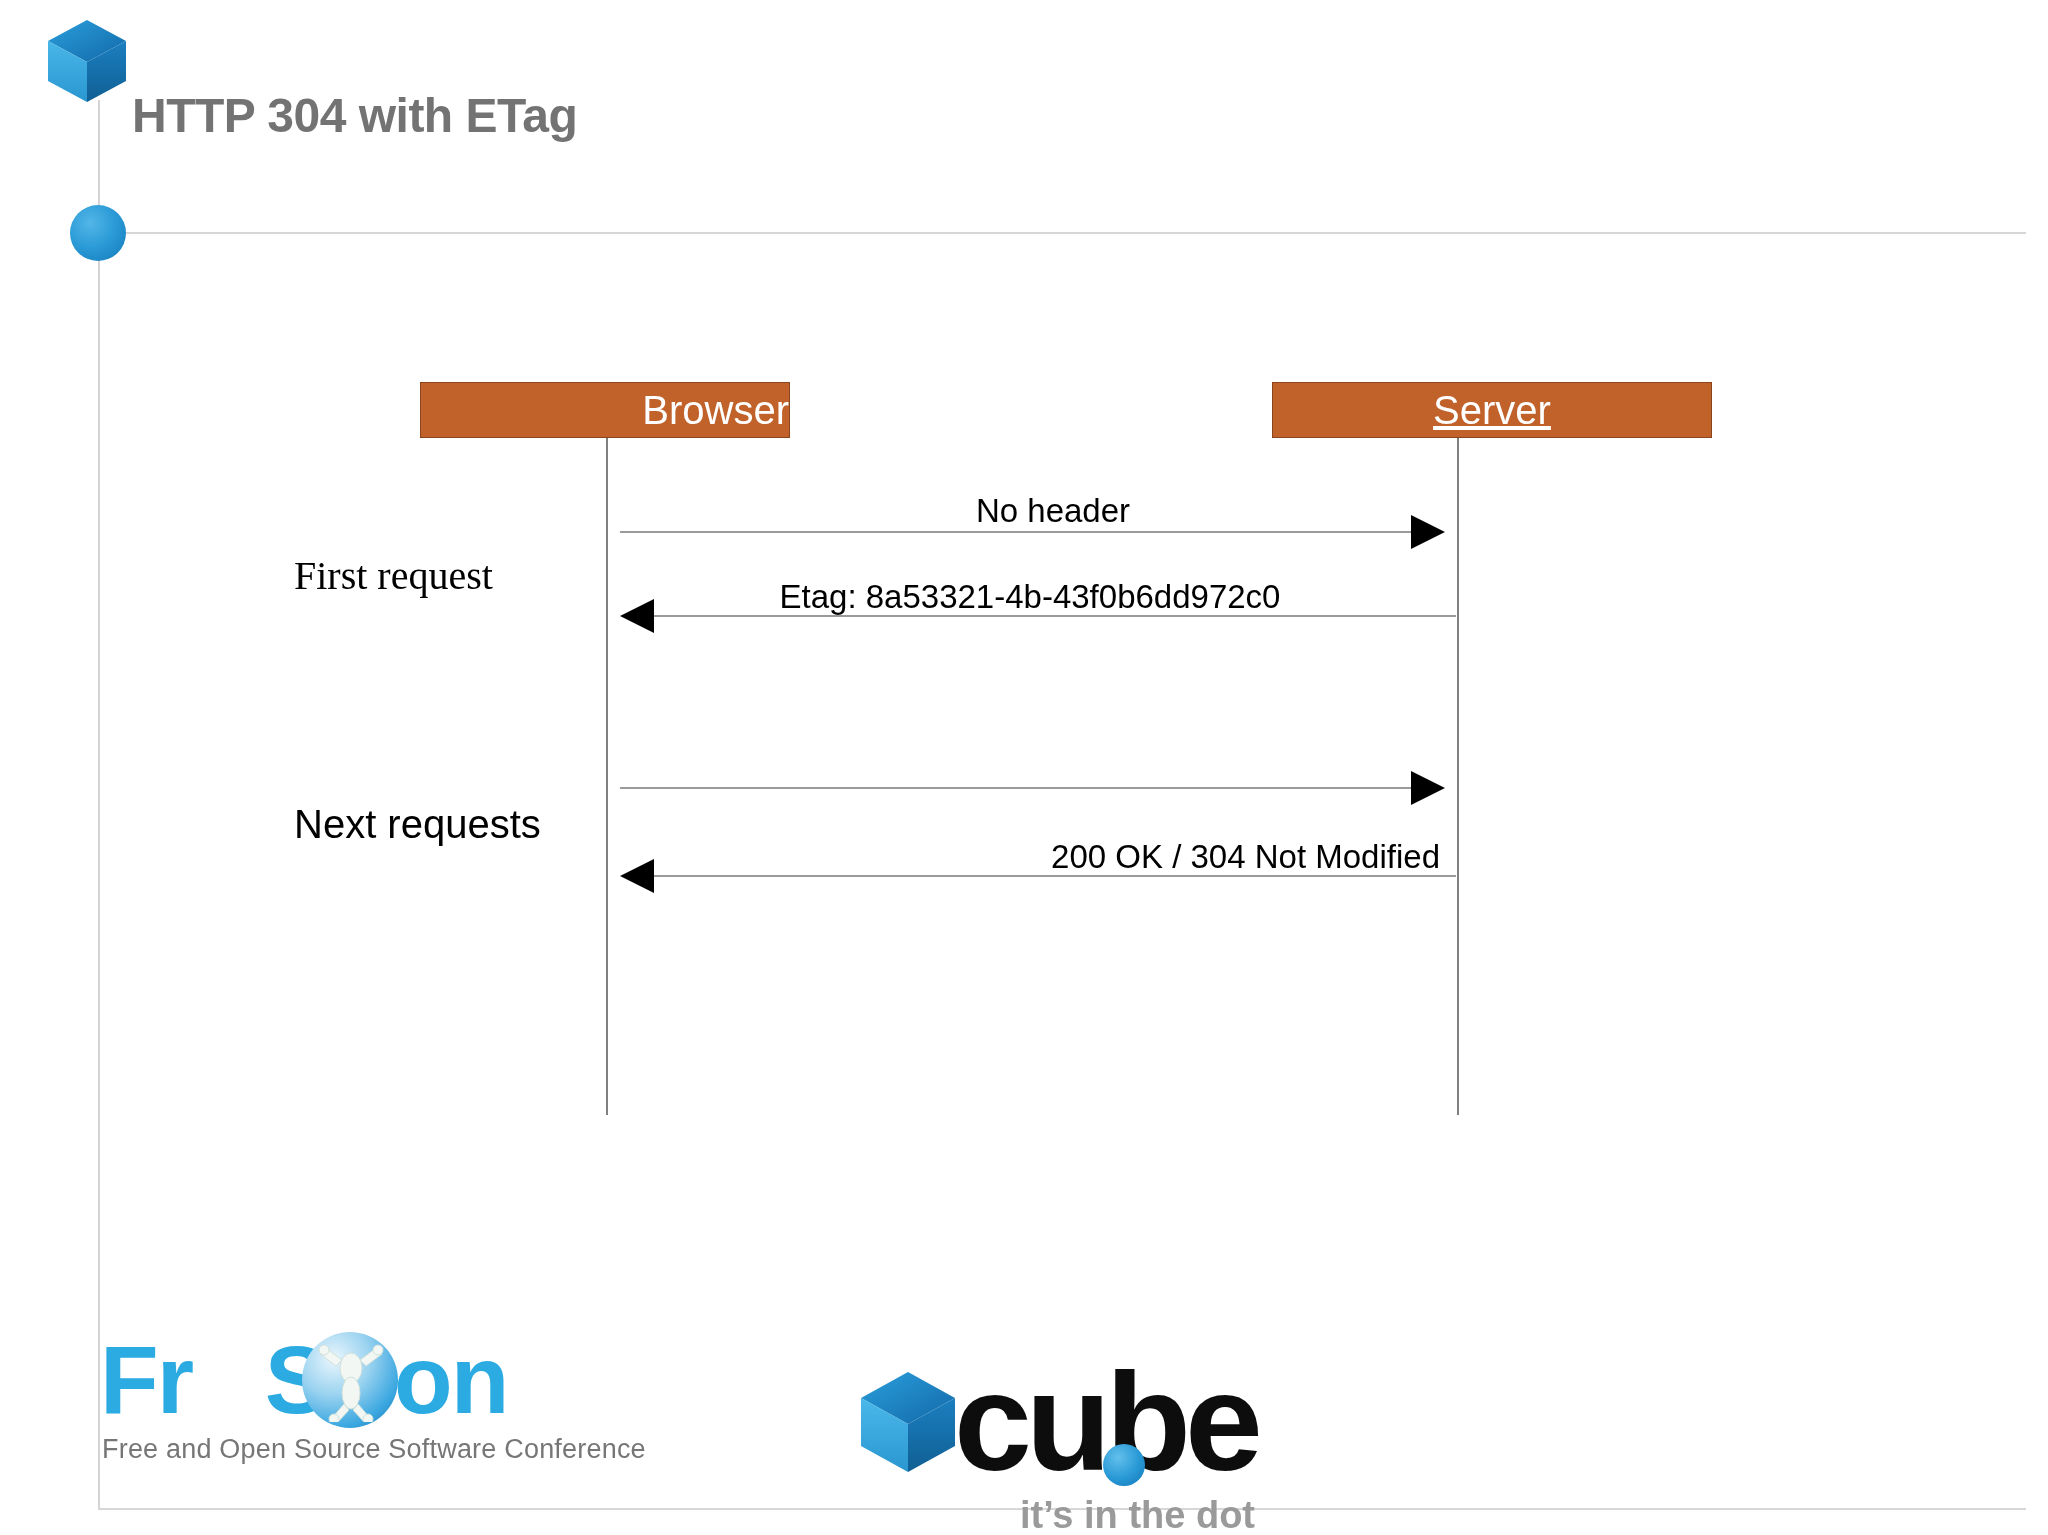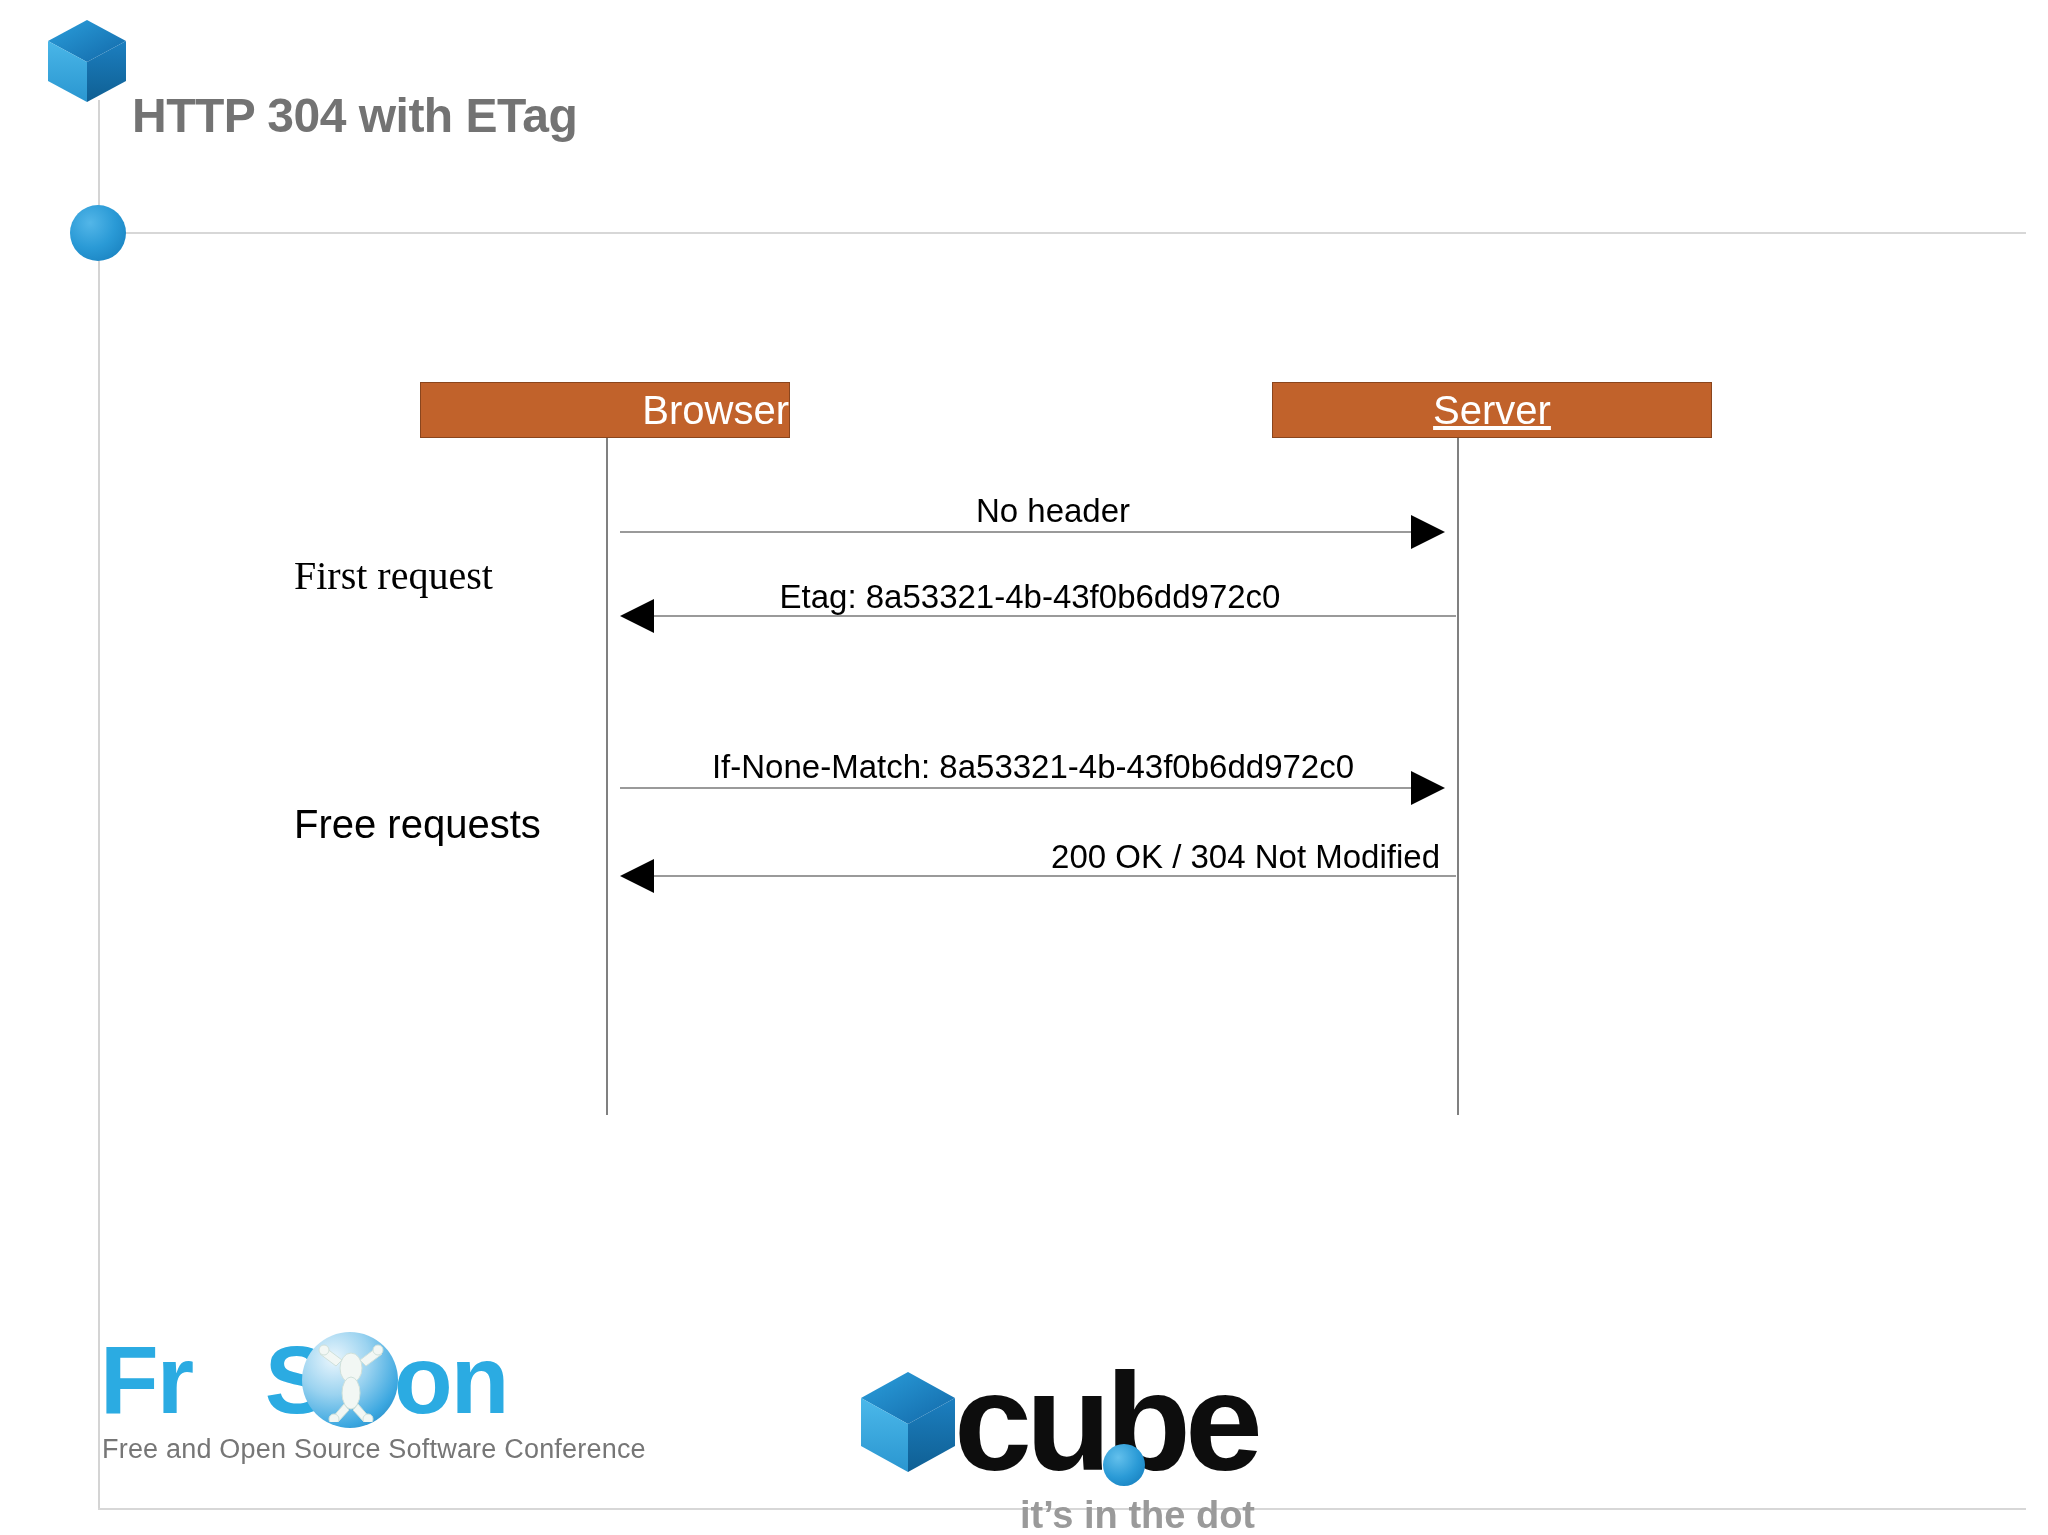--- a/index.html
+++ b/index.html
@@ -271,31 +271,30 @@
 
   <div class="seq">
 
     <div class="actor-box actor-browser">Browser</div>
     <div class="actor-box actor-server">Server</div>
 
     <div class="lifeline lifeline-browser"></div>
     <div class="lifeline lifeline-server"></div>
 
     <div class="phase-label" style="left:294px; top:552px;font-family:Liberation Serif, serif;">First request</div>
-    <div class="phase-label" style="left:294px; top:802px;">Free requests</div>
+    <div class="phase-label" style="left:294px; top:802px;">Next requests</div>
 
     <div class="msg-label" style="left:608px; top:492px; width:890px;">No header</div>
     <div class="msg-line" style="left:620px; top:531px; width:808px;"></div>
     <div class="arrow-head arrow-right" style="left:1411px; top:515px;"></div>
 
     <div class="msg-label" style="left:620px; top:578px; width:820px;">Etag: 8a53321-4b-43f0b6dd972c0</div>
     <div class="msg-line" style="left:640px; top:615px; width:816px;"></div>
     <div class="arrow-head arrow-left" style="left:620px; top:599px;"></div>
 
-    <div class="msg-label" style="left:608px; top:748px; width:850px;">If-None-Match: 8a53321-4b-43f0b6dd972c0</div>
     <div class="msg-line" style="left:620px; top:787px; width:808px;"></div>
     <div class="arrow-head arrow-right" style="left:1411px; top:771px;"></div>
 
     <div class="msg-label" style="left:620px; top:838px; width:820px;text-align:right;">200 OK / 304 Not Modified</div>
     <div class="msg-line" style="left:640px; top:875px; width:816px;"></div>
     <div class="arrow-head arrow-left" style="left:620px; top:859px;"></div>
 
   </div>
 
   <div class="froscon">

